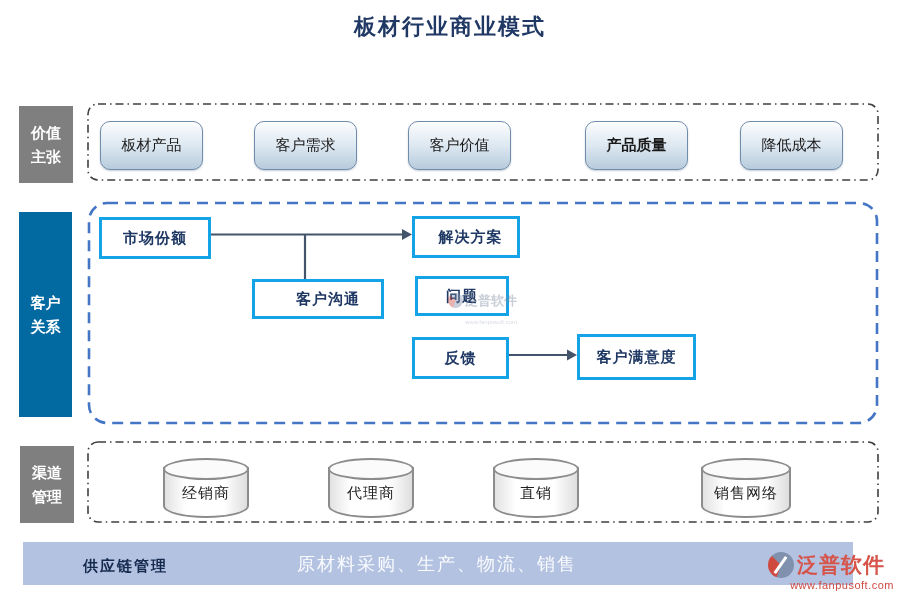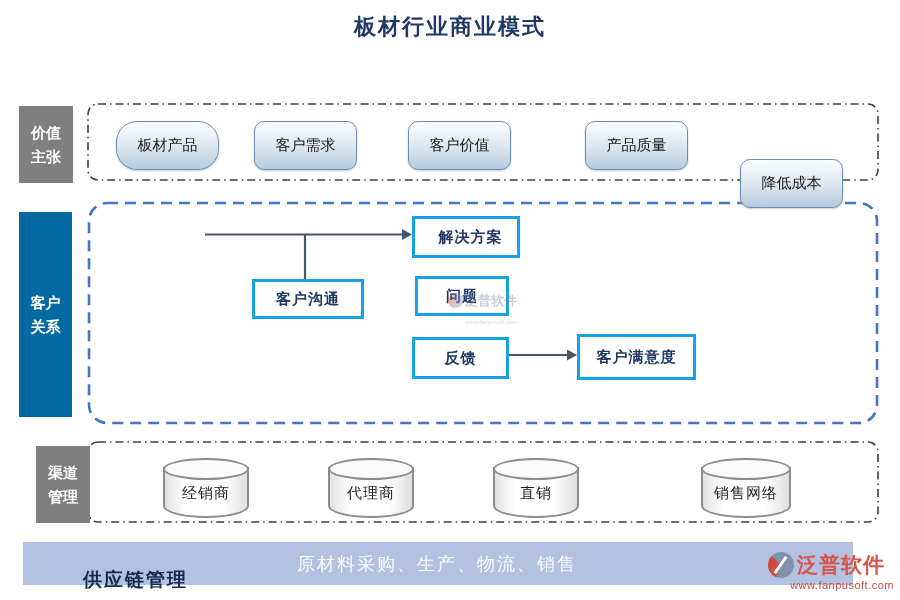--- a/index.html
+++ b/index.html
@@ -41,22 +41,22 @@
     border-radius:0 0 50% 50% / 0 0 12px 12px;
     background:linear-gradient(90deg,#e2e2e2 0%,#ffffff 25%,#ffffff 72%,#dedede 100%);}
   .cyl .cyl-top{position:absolute;left:0;right:0;top:0;height:18px;
     border:2px solid #8c8c8c;border-radius:50%;background:#fbfbfb;z-index:2;}
   .cyl .cyl-label{position:absolute;left:0;right:0;top:26px;text-align:center;
     font-size:15px;color:#1f1f1f;z-index:3;letter-spacing:1px;}
 
   
   .supply-bar{position:absolute;left:23px;top:542px;width:830px;height:43px;
     background:#b3c2e1;z-index:1;}
-  .supply-label{position:absolute;left:60px;top:16px;height:43px;display:flex;align-items:center;
-    font-size:19px;font-weight:bold;color:#15294e;letter-spacing:2px;}
+  .supply-label{position:absolute;left:60px;top:3px;height:43px;display:flex;align-items:center;
+    font-size:15px;font-weight:bold;color:#15294e;letter-spacing:2px;}
   .supply-text{position:absolute;left:274px;top:0;height:43px;display:flex;align-items:center;
     font-size:18px;color:rgba(255,255,255,.93);letter-spacing:2px;}
 
   
   .brand{position:absolute;left:768px;top:551px;z-index:3;width:126px;}
   .brand-row{display:flex;align-items:center;}
   .brand-icon{width:26px;height:26px;border-radius:50%;flex:0 0 26px;margin-right:3px;
     background:conic-gradient(from 200deg,#cf4a3f 0deg 110deg,#8091ad 118deg 360deg);
     position:relative;}
   .brand-icon::after{content:"";position:absolute;left:11px;top:3px;width:3px;height:20px;
@@ -86,64 +86,67 @@
     <line x1="205" y1="234.5" x2="403" y2="234.5" stroke="#44546a" stroke-width="2.2"></line>
     <polygon points="402,229 412,234.5 402,240" fill="#44546a"></polygon>
     <line x1="305" y1="234.5" x2="305" y2="280" stroke="#44546a" stroke-width="2.2"></line>
     <line x1="503" y1="355" x2="568" y2="355" stroke="#44546a" stroke-width="2.2"></line>
     <polygon points="567,349.5 577,355 567,360.5" fill="#44546a"></polygon>
   </svg>
 
   <div class="side-label side-gray" style="left:19px;top:106px;width:54px;height:77px;">
     <span class="txt">价值主张</span>
   </div>
-  <div class="pill" style="left:116px;border-radius:21px;">
+  <div class="pill" style="left:100px;">
     <span>板材产品</span>
   </div>
   <div class="pill" style="left:254px;">
     <span>客户需求</span>
   </div>
   <div class="pill" style="left:408px;">
     <span>客户价值</span>
   </div>
-  <div class="pill" style="left:585px;">
+  <div class="pill" style="left:585px;font-weight:bold;">
     <span>产品质量</span>
   </div>
-  <div class="pill" style="left:740px;margin-top:38px;">
+  <div class="pill" style="left:740px;">
     <span>降低成本</span>
   </div>
 
   <div class="side-label side-blue" style="left:19px;top:212px;width:53px;height:205px;">
     <span class="txt">客户关系</span>
   </div>
+  <div class="flow-node" style="left:99px;top:217px;width:106px;height:36px;">
+    <span>市场份额</span>
+  </div>
   <div class="flow-node" style="left:412px;top:216px;width:93px;height:36px;padding-left:9px;">
     <span>解决方案</span>
   </div>
-  <div class="flow-node" style="left:252px;top:279px;width:106px;height:34px;">
+  <div class="flow-node" style="left:252px;top:279px;width:106px;height:34px;padding-left:20px;">
     <span>客户沟通</span>
   </div>
   <div class="flow-node" style="left:415px;top:276px;width:88px;height:34px;">
     <span>问题</span>
   </div>
   <div class="flow-node" style="left:412px;top:337px;width:91px;height:36px;">
     <span>反馈</span>
   </div>
   <div class="flow-node" style="left:577px;top:334px;width:113px;height:40px;">
     <span>客户满意度</span>
   </div>
 
   <div class="watermark">
     <span class="wm-icon"></span>
     <span>
       <span class="wm-name">泛普软件</span><br>
       <span class="wm-url">www.fanpusoft.com</span>
     </span>
   </div>
 
-  <div class="side-label side-gray" style="left:36px;top:446px;width:54px;height:77px;">
+  <div class="side-label side-gray" style="left:20px;top:446px;width:54px;height:77px;">
     <span class="txt">渠道管理</span>
   </div>
 
   <div class="cyl" style="left:163px;width:86px;">
     <div class="cyl-body"></div>
     <div class="cyl-top"></div>
     <div class="cyl-label">经销商</div>
   </div>
   <div class="cyl" style="left:328px;width:86px;">
     <div class="cyl-body"></div>

